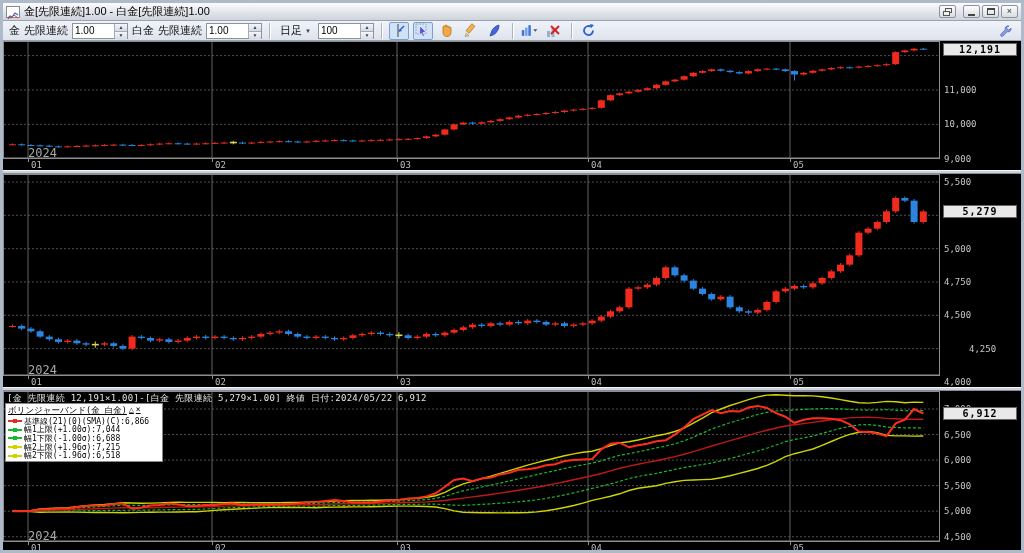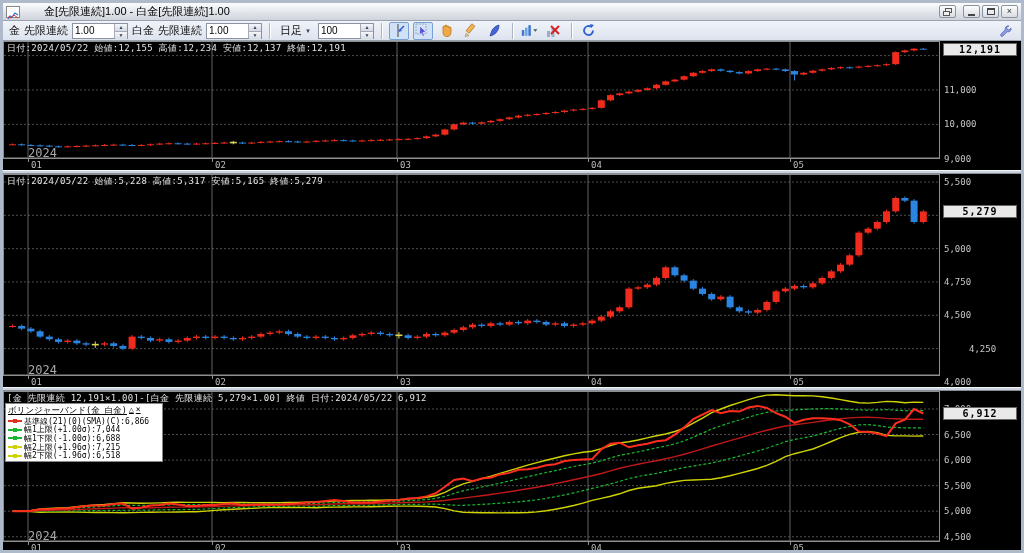--- a/index.html
+++ b/index.html
@@ -3,21 +3,21 @@
 <meta charset="utf-8">
 <style>
   * { margin:0; padding:0; box-sizing:border-box; }
   html,body { width:1024px; height:553px; overflow:hidden; background:#7a8494;
               font-family:"Liberation Sans", sans-serif; }
   .window { position:relative; width:1024px; height:553px;
             border:3px solid #aeb9c9; background:#0a0a0a; }
   
   .titlebar { position:absolute; top:0; left:0; right:0; height:18px;
               background:linear-gradient(#fbfcfd,#dfe3e9 60%,#cfd4dc);
-              border-bottom:1px solid #9aa2ae; display:flex; align-items:center; padding:0 3px;gap:20px; }
+              border-bottom:1px solid #9aa2ae; display:flex; align-items:center; padding:0 3px; }
   .app-icon { width:14px; height:12px; background:#fff; border:1px solid #888;
               margin-right:4px; position:relative; flex:0 0 auto; }
   .title-text { font-size:11px; color:#000; white-space:nowrap; }
   .winbtns { margin-left:auto; display:flex; gap:2px; align-items:center; }
   .wbtn { width:17px; height:13px; background:linear-gradient(#fdfdfd,#d8dce2);
           border:1px solid #8b93a0; border-radius:2px; position:relative;
           display:flex; align-items:center; justify-content:center;
           font-size:9px; color:#333; line-height:1; }
   .wbtn.cascade { margin-right:5px; }
   .glyph-min { width:7px; height:2px; background:#444; margin-top:6px; }
@@ -627,21 +627,20 @@
         <line x1="920.3" y1="168.8597" x2="920.3" y2="182.5896" stroke="#f02b1d" stroke-width="1"></line>
         <rect x="916.8" y="170.45929999999998" width="7" height="10.530700000000024" fill="#f02b1d"></rect>
         <polyline points="9.5,470.2 18.7,470.2 27.9,469.6 37.1,467.9 46.3,467.4 55.5,466.9 64.7,466.7 73.9,465.8 83.1,464.8 92.3,464.0 101.5,463.5 110.7,462.6 119.9,461.8 129.1,462.0 138.3,462.2 147.5,462.1 156.7,461.9 165.9,461.5 175.1,461.3 184.3,461.4 193.5,461.4 202.7,461.4 211.9,461.5 221.1,461.6 230.3,461.4 239.5,461.5 248.7,461.6 257.9,461.7 267.1,461.7 276.3,461.6 285.5,461.5 294.7,461.4 303.9,461.1 313.1,460.9 322.3,460.6 331.5,460.0 340.7,459.6 349.9,459.5 359.1,459.4 368.3,459.3 377.5,459.2 386.7,459.0 395.9,458.6 405.1,457.9 414.3,457.2 423.5,456.3 432.7,454.7 441.9,451.3 451.1,446.7 460.3,442.8 469.5,440.4 478.7,437.7 487.9,435.2 497.1,432.4 506.3,429.7 515.5,426.8 524.7,424.1 533.9,421.6 543.1,419.2 552.3,417.0 561.5,414.8 570.7,412.9 579.9,411.3 589.1,410.2 598.3,407.6 607.5,404.5 616.7,401.9 625.9,400.7 635.1,399.0 644.3,396.9 653.5,394.7 662.7,393.0 671.9,390.5 681.1,387.1 690.3,382.2 699.5,377.1 708.7,371.7 717.9,368.0 727.1,364.5 736.3,361.7 745.5,358.7 754.7,355.9 763.9,354.1 773.1,353.7 782.3,354.3 791.5,354.8 800.7,354.8 809.9,354.9 819.1,355.8 828.3,357.0 837.5,358.6 846.7,360.3 855.9,361.7 865.1,362.1 874.3,361.4 883.5,360.4 892.7,360.8 901.9,361.7 911.1,361.1 920.3,361.4" fill="none" stroke="#cfd400" stroke-width="1.4" clip-path="none"></polyline>
         <polyline points="9.5,470.2 18.7,470.2 27.9,470.5 37.1,471.2 46.3,471.1 55.5,471.1 64.7,470.9 73.9,471.1 83.1,471.4 92.3,471.5 101.5,471.4 110.7,471.6 119.9,471.7 129.1,471.6 138.3,471.4 147.5,471.2 156.7,471.1 165.9,471.1 175.1,471.0 184.3,470.8 193.5,470.7 202.7,470.1 211.9,469.4 221.1,468.7 230.3,468.3 239.5,467.8 248.7,467.4 257.9,466.9 267.1,466.6 276.3,466.5 285.5,466.5 294.7,466.5 303.9,466.6 313.1,466.7 322.3,466.2 331.5,466.1 340.7,466.0 349.9,465.9 359.1,465.9 368.3,465.8 377.5,465.5 386.7,465.2 395.9,465.1 405.1,465.1 414.3,465.2 423.5,465.5 432.7,466.0 441.9,467.6 451.1,469.9 460.3,471.3 469.5,471.5 478.7,471.8 487.9,471.8 497.1,471.9 506.3,471.8 515.5,471.8 524.7,471.5 533.9,470.9 543.1,469.8 552.3,468.3 561.5,466.5 570.7,464.5 579.9,462.2 589.1,459.4 598.3,457.4 607.5,455.3 616.7,452.8 625.9,449.5 635.1,447.3 644.3,446.0 653.5,444.7 662.7,442.4 671.9,440.7 681.1,439.4 690.3,439.0 699.5,438.6 708.7,438.3 717.9,436.7 727.1,434.7 736.3,432.4 745.5,430.0 754.7,427.5 763.9,424.3 773.1,420.3 782.3,415.7 791.5,412.7 800.7,410.4 809.9,408.0 819.1,404.3 828.3,400.5 837.5,396.7 846.7,393.4 855.9,391.2 865.1,390.5 874.3,391.8 883.5,394.4 892.7,394.9 901.9,394.9 911.1,395.1 920.3,395.0" fill="none" stroke="#cfd400" stroke-width="1.4" clip-path="none"></polyline>
         <polyline points="9.5,470.2 18.7,470.2 27.9,469.8 37.1,468.7 46.3,468.3 55.5,468.0 64.7,467.7 73.9,467.1 83.1,466.4 92.3,465.9 101.5,465.4 110.7,464.8 119.9,464.2 129.1,464.4 138.3,464.4 147.5,464.3 156.7,464.2 165.9,463.8 175.1,463.7 184.3,463.7 193.5,463.7 202.7,463.5 211.9,463.5 221.1,463.3 230.3,463.1 239.5,463.1 248.7,463.0 257.9,463.0 267.1,462.9 276.3,462.8 285.5,462.8 294.7,462.6 303.9,462.5 313.1,462.3 322.3,462.0 331.5,461.5 340.7,461.2 349.9,461.1 359.1,461.0 368.3,460.9 377.5,460.7 386.7,460.5 395.9,460.2 405.1,459.7 414.3,459.2 423.5,458.5 432.7,457.4 441.9,455.3 451.1,452.4 460.3,449.8 469.5,448.0 478.7,446.0 487.9,444.2 497.1,442.1 506.3,440.0 515.5,437.8 524.7,435.7 533.9,433.7 543.1,431.5 552.3,429.6 561.5,427.5 570.7,425.5 579.9,423.8 589.1,422.2 598.3,419.8 607.5,416.9 616.7,414.3 625.9,412.7 635.1,410.8 644.3,408.9 653.5,406.9 662.7,405.1 671.9,402.8 681.1,399.9 690.3,396.1 699.5,392.1 708.7,388.0 717.9,384.8 727.1,381.7 736.3,379.0 745.5,376.2 754.7,373.5 763.9,371.3 773.1,370.0 782.3,369.4 791.5,369.0 800.7,368.4 809.9,367.9 819.1,367.7 828.3,367.7 837.5,367.9 846.7,368.4 855.9,368.9 865.1,369.1 874.3,368.9 883.5,368.7 892.7,369.1 901.9,369.8 911.1,369.4 920.3,369.6" fill="none" stroke="#18b830" stroke-width="1.2" clip-path="none" stroke-dasharray="3,2"></polyline>
         <polyline points="9.5,470.2 18.7,470.2 27.9,470.3 37.1,470.4 46.3,470.2 55.5,470.1 64.7,469.9 73.9,469.8 83.1,469.8 92.3,469.6 101.5,469.5 110.7,469.4 119.9,469.3 129.1,469.2 138.3,469.1 147.5,469.0 156.7,468.9 165.9,468.7 175.1,468.6 184.3,468.5 193.5,468.4 202.7,468.0 211.9,467.5 221.1,467.0 230.3,466.6 239.5,466.3 248.7,466.0 257.9,465.6 267.1,465.4 276.3,465.3 285.5,465.3 294.7,465.2 303.9,465.2 313.1,465.3 322.3,464.8 331.5,464.6 340.7,464.5 349.9,464.3 359.1,464.3 368.3,464.2 377.5,463.9 386.7,463.7 395.9,463.5 405.1,463.3 414.3,463.3 423.5,463.2 432.7,463.2 441.9,463.6 451.1,464.2 460.3,464.3 469.5,463.9 478.7,463.4 487.9,462.8 497.1,462.2 506.3,461.5 515.5,460.8 524.7,459.9 533.9,458.8 543.1,457.4 552.3,455.7 561.5,453.9 570.7,451.9 579.9,449.7 589.1,447.4 598.3,445.2 607.5,442.9 616.7,440.3 625.9,437.6 635.1,435.5 644.3,433.9 653.5,432.4 662.7,430.3 671.9,428.4 681.1,426.6 690.3,425.1 699.5,423.5 708.7,422.0 717.9,419.8 727.1,417.5 736.3,415.1 745.5,412.5 754.7,410.0 763.9,407.2 773.1,404.0 782.3,400.7 791.5,398.5 800.7,396.8 809.9,395.0 819.1,392.4 828.3,389.9 837.5,387.4 846.7,385.3 855.9,383.9 865.1,383.6 874.3,384.4 883.5,386.1 892.7,386.5 901.9,386.8 911.1,386.8 920.3,386.8" fill="none" stroke="#18b830" stroke-width="1.2" clip-path="none" stroke-dasharray="3,2"></polyline>
         <polyline points="9.5,470.2 18.7,470.2 27.9,470.0 37.1,469.6 46.3,469.3 55.5,469.0 64.7,468.8 73.9,468.5 83.1,468.1 92.3,467.7 101.5,467.5 110.7,467.1 119.9,466.7 129.1,466.8 138.3,466.8 147.5,466.7 156.7,466.5 165.9,466.3 175.1,466.1 184.3,466.1 193.5,466.0 202.7,465.7 211.9,465.5 221.1,465.1 230.3,464.9 239.5,464.7 248.7,464.5 257.9,464.3 267.1,464.2 276.3,464.1 285.5,464.0 294.7,463.9 303.9,463.8 313.1,463.8 322.3,463.4 331.5,463.0 340.7,462.8 349.9,462.7 359.1,462.7 368.3,462.6 377.5,462.3 386.7,462.1 395.9,461.8 405.1,461.5 414.3,461.2 423.5,460.9 432.7,460.3 441.9,459.5 451.1,458.3 460.3,457.1 469.5,455.9 478.7,454.7 487.9,453.5 497.1,452.1 506.3,450.8 515.5,449.3 524.7,447.8 533.9,446.2 543.1,444.5 552.3,442.6 561.5,440.7 570.7,438.7 579.9,436.7 589.1,434.8 598.3,432.5 607.5,429.9 616.7,427.3 625.9,425.1 635.1,423.2 644.3,421.4 653.5,419.7 662.7,417.7 671.9,415.6 681.1,413.2 690.3,410.6 699.5,407.8 708.7,405.0 717.9,402.3 727.1,399.6 736.3,397.1 745.5,394.4 754.7,391.7 763.9,389.2 773.1,387.0 782.3,385.0 791.5,383.7 800.7,382.6 809.9,381.4 819.1,380.0 828.3,378.8 837.5,377.7 846.7,376.9 855.9,376.4 865.1,376.3 874.3,376.6 883.5,377.4 892.7,377.8 901.9,378.3 911.1,378.1 920.3,378.2" fill="none" stroke="#c01818" stroke-width="1.4" clip-path="none"></polyline>
         <polyline points="9.5,470.2 18.7,470.2 27.9,469.7 37.1,468.2 46.3,468.2 55.5,467.6 64.7,467.6 73.9,466.1 83.1,465.1 92.3,464.6 101.5,464.6 110.7,463.0 119.9,462.5 129.1,467.6 138.3,466.6 147.5,464.6 156.7,464.1 165.9,462.5 175.1,463.6 184.3,465.1 193.5,465.1 202.7,464.1 211.9,464.1 221.1,463.0 230.3,462.5 239.5,464.1 248.7,463.6 257.9,463.6 267.1,463.6 276.3,463.6 285.5,463.0 294.7,462.5 303.9,461.5 313.1,461.0 322.3,460.0 331.5,459.0 340.7,460.0 349.9,461.5 359.1,461.5 368.3,461.5 377.5,460.5 386.7,459.5 395.9,459.0 405.1,457.4 414.3,456.9 423.5,455.4 432.7,452.3 441.9,445.7 451.1,439.0 460.3,437.5 469.5,440.1 478.7,437.5 487.9,436.5 497.1,433.4 506.3,431.9 515.5,428.8 524.7,428.3 533.9,426.8 543.1,424.2 552.3,423.2 561.5,420.1 570.7,419.1 579.9,418.6 589.1,418.1 598.3,408.4 607.5,402.7 616.7,401.7 625.9,406.3 635.1,404.3 644.3,402.7 653.5,400.2 662.7,399.2 671.9,393.6 681.1,386.4 690.3,378.2 699.5,373.6 708.7,369.0 717.9,372.1 727.1,370.0 736.3,370.6 745.5,366.5 754.7,364.9 763.9,367.0 773.1,372.1 782.3,375.7 791.5,381.8 800.7,378.7 809.9,377.2 819.1,377.2 828.3,377.7 837.5,379.2 846.7,383.3 855.9,390.5 865.1,391.0 874.3,392.5 883.5,395.1 892.7,382.3 901.9,378.7 911.1,368.0 920.3,372.5" fill="none" stroke="#ff2d1e" stroke-width="2" clip-path="none"></polyline>
       </svg>
 
-    <div class="info-text" style="top:1px">日付:2024/05/22 始値:12,155 高値:12,234 安値:12,137 終値:12,191</div>
     <div class="yaxis" id="yaxis0" style="top:0; height:129px">
         <div class="ytick" style="top: 43.9688px;">11,000</div>
         <div class="ytick" style="top: 78.3438px;">10,000</div>
         <div class="ytick" style="top: 112.719px;">9,000</div>
       </div>
     <div class="curbox" id="cur0" style="top: 1.52812px;">12,191</div>
     <div class="xaxis" id="xaxis0" style="top:117px">
         <div class="xtick" style="left: 28px;">01</div>
         <div style="position: absolute; top: 0px; width: 1px; height: 3px; background: rgb(142, 142, 142); left: 25px;"></div>
         <div class="xtick" style="left: 212px;">02</div>
@@ -649,21 +648,20 @@
         <div class="xtick" style="left: 397px;">03</div>
         <div style="position: absolute; top: 0px; width: 1px; height: 3px; background: rgb(142, 142, 142); left: 394px;"></div>
         <div class="xtick" style="left: 588px;">04</div>
         <div style="position: absolute; top: 0px; width: 1px; height: 3px; background: rgb(142, 142, 142); left: 585px;"></div>
         <div class="xtick" style="left: 790px;">05</div>
         <div style="position: absolute; top: 0px; width: 1px; height: 3px; background: rgb(142, 142, 142); left: 787px;"></div>
       </div>
     <div class="year" style="left:25px; top:105px">2024</div>
     <div class="divider" style="top:129px"></div>
 
-    <div class="info-text" style="top:134px">日付:2024/05/22 始値:5,228 高値:5,317 安値:5,165 終値:5,279</div>
     <div class="yaxis" id="yaxis1" style="top:133px; height:213px">
         <div class="ytick" style="top: 3px;">5,500</div>
         <div class="ytick" style="top: 69.65px;">5,000</div>
         <div class="ytick" style="top: 102.975px;">4,750</div>
         <div class="ytick" style="top: 136.3px;">4,500</div>
         <div class="ytick" style="top: 169.625px; margin-left: 25px;">4,250</div>
         <div class="ytick" style="top: 202.95px;">4,000</div>
       </div>
     <div class="curbox" id="cur1" style="top: 163.959px;">5,279</div>
     <div class="xaxis" id="xaxis1" style="top:334px">

